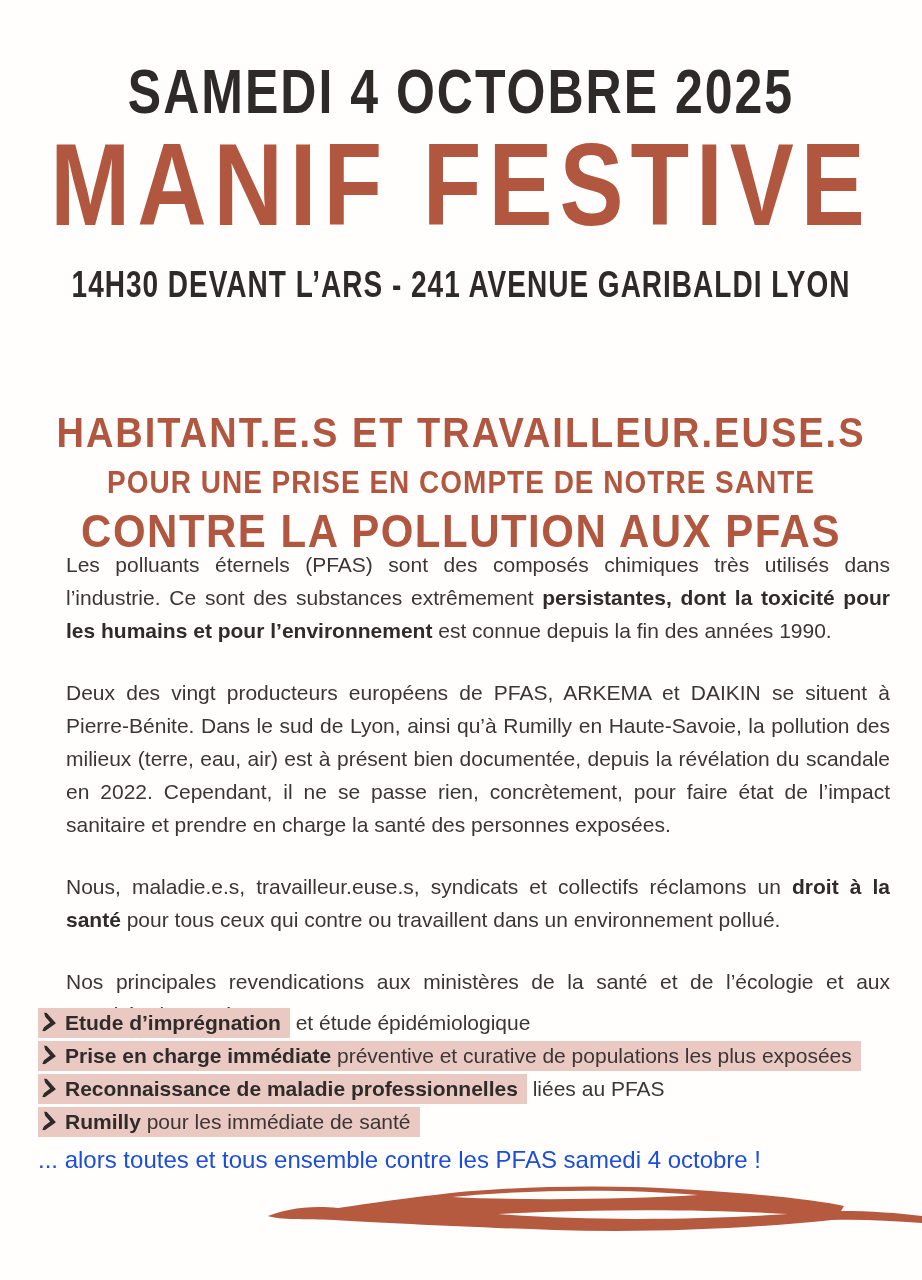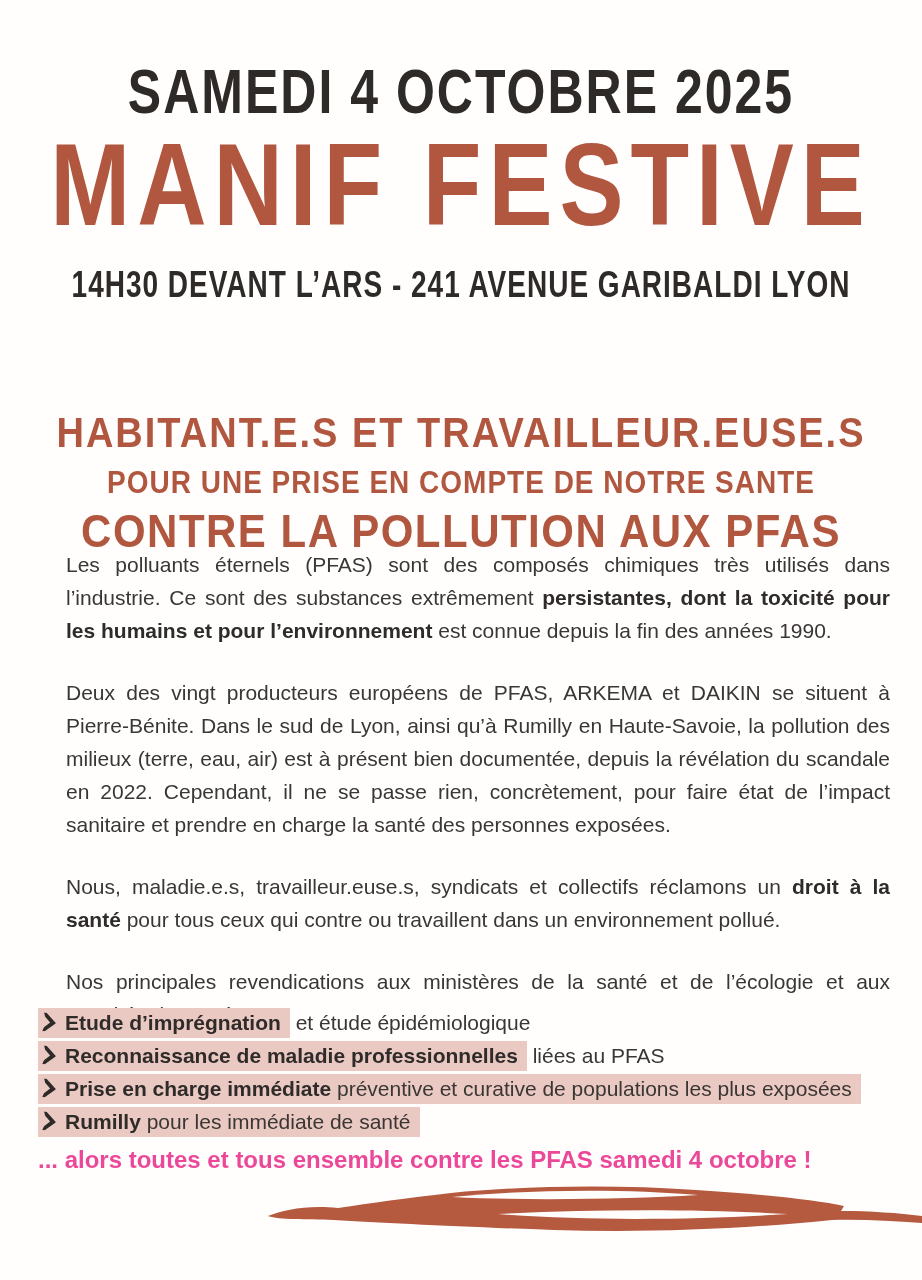--- a/index.html
+++ b/index.html
@@ -51,21 +51,21 @@
   .marker{
     display:inline-block;width:13px;height:19px;margin:0 9px 0 2px;
     background:#2e2a28;vertical-align:-2px;
     clip-path:polygon(0% 0%,18% 0%,100% 50%,18% 100%,0% 100%,12% 78%,55% 50%,12% 22%);
     transform:rotate(6deg);
   }
   .demand b{color:#2f2b29;}
   
   .closing{
     position:absolute;top:1146px;left:38px;right:14px;
-    font-size:24px;font-weight:bold;color:#ec4899;white-space:nowrap;
+    font-size:24px;font-weight:normal;color:#1d4ed8;white-space:nowrap;
   }
   .swish{position:absolute;top:1182px;left:266px;width:656px;height:58px;}
 </style>
 </head>
 <body>
 
 <div class="poster">
 
   <div class="date-line">SAMEDI 4 OCTOBRE 2025</div>
   <div class="main-title">MANIF FESTIVE</div>
@@ -82,24 +82,24 @@
     <p>Deux des vingt producteurs européens de PFAS, ARKEMA et DAIKIN se situent à Pierre-Bénite. Dans le sud de Lyon, ainsi qu’à Rumilly en Haute-Savoie, la pollution des milieux (terre, eau, air) est à présent bien documentée, depuis la révélation du scandale en 2022. Cependant, il ne se passe rien, concrètement, pour faire état de l’impact sanitaire et prendre en charge la santé des personnes exposées.</p>
     <p><span>Nous, maladie.e.s, travailleur.euse.s, syndicats et collectifs réclamons un </span><b>droit à la santé</b><span> pour tous ceux qui contre ou travaillent dans un environnement pollué.</span></p>
     <p>Nos principales revendications aux ministères de la santé et de l’écologie et aux autorités de santé :</p>
   </div>
 
   <div class="demands">
     <div class="demand">
       <span class="hl"><span class="marker"></span><b>Etude d’imprégnation</b><span></span></span><span> et étude épidémiologique</span>
     </div>
     <div class="demand">
-      <span class="hl"><span class="marker"></span><b>Reconnaissance de maladie professionnelles</b><span></span></span><span> liées au PFAS</span>
+      <span class="hl"><span class="marker"></span><b>Prise en charge immédiate</b><span> préventive et curative de populations les plus exposées</span></span><span></span>
     </div>
     <div class="demand">
-      <span class="hl"><span class="marker"></span><b>Prise en charge immédiate</b><span> préventive et curative de populations les plus exposées</span></span><span></span>
+      <span class="hl"><span class="marker"></span><b>Reconnaissance de maladie professionnelles</b><span></span></span><span> liées au PFAS</span>
     </div>
     <div class="demand">
       <span class="hl"><span class="marker"></span><b>Rumilly</b><span> pour les immédiate de santé</span></span><span></span>
     </div>
   </div>
 
   <div class="closing">... alors toutes et tous ensemble contre les PFAS samedi 4 octobre !</div>
 
   <svg class="swish" viewBox="0 0 656 58" xmlns="http://www.w3.org/2000/svg" aria-hidden="true">
     <path fill="#b5593f" d="M2,34

